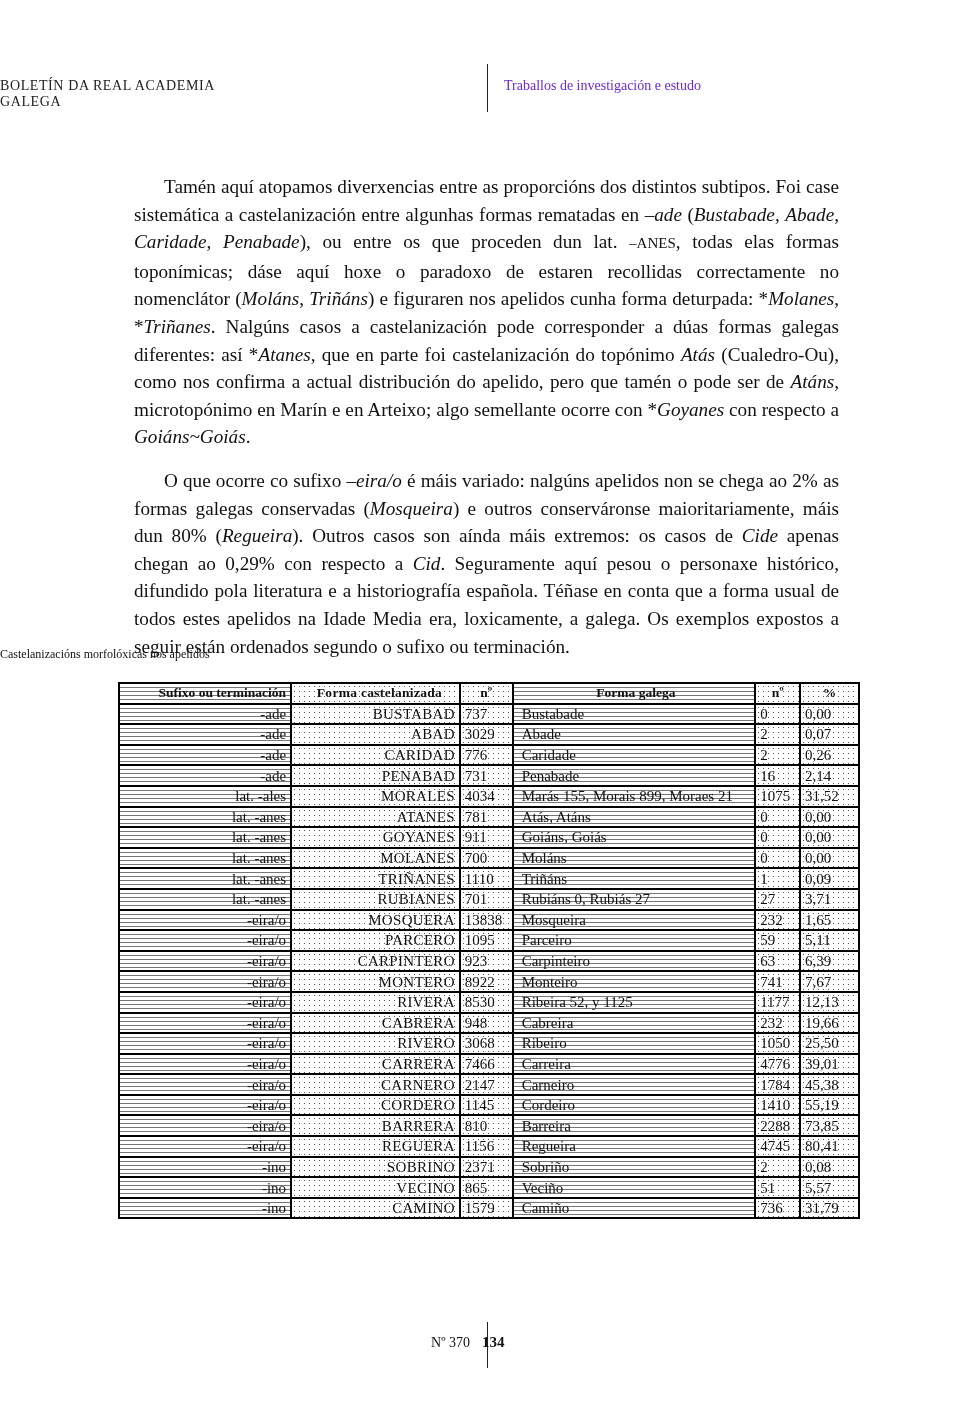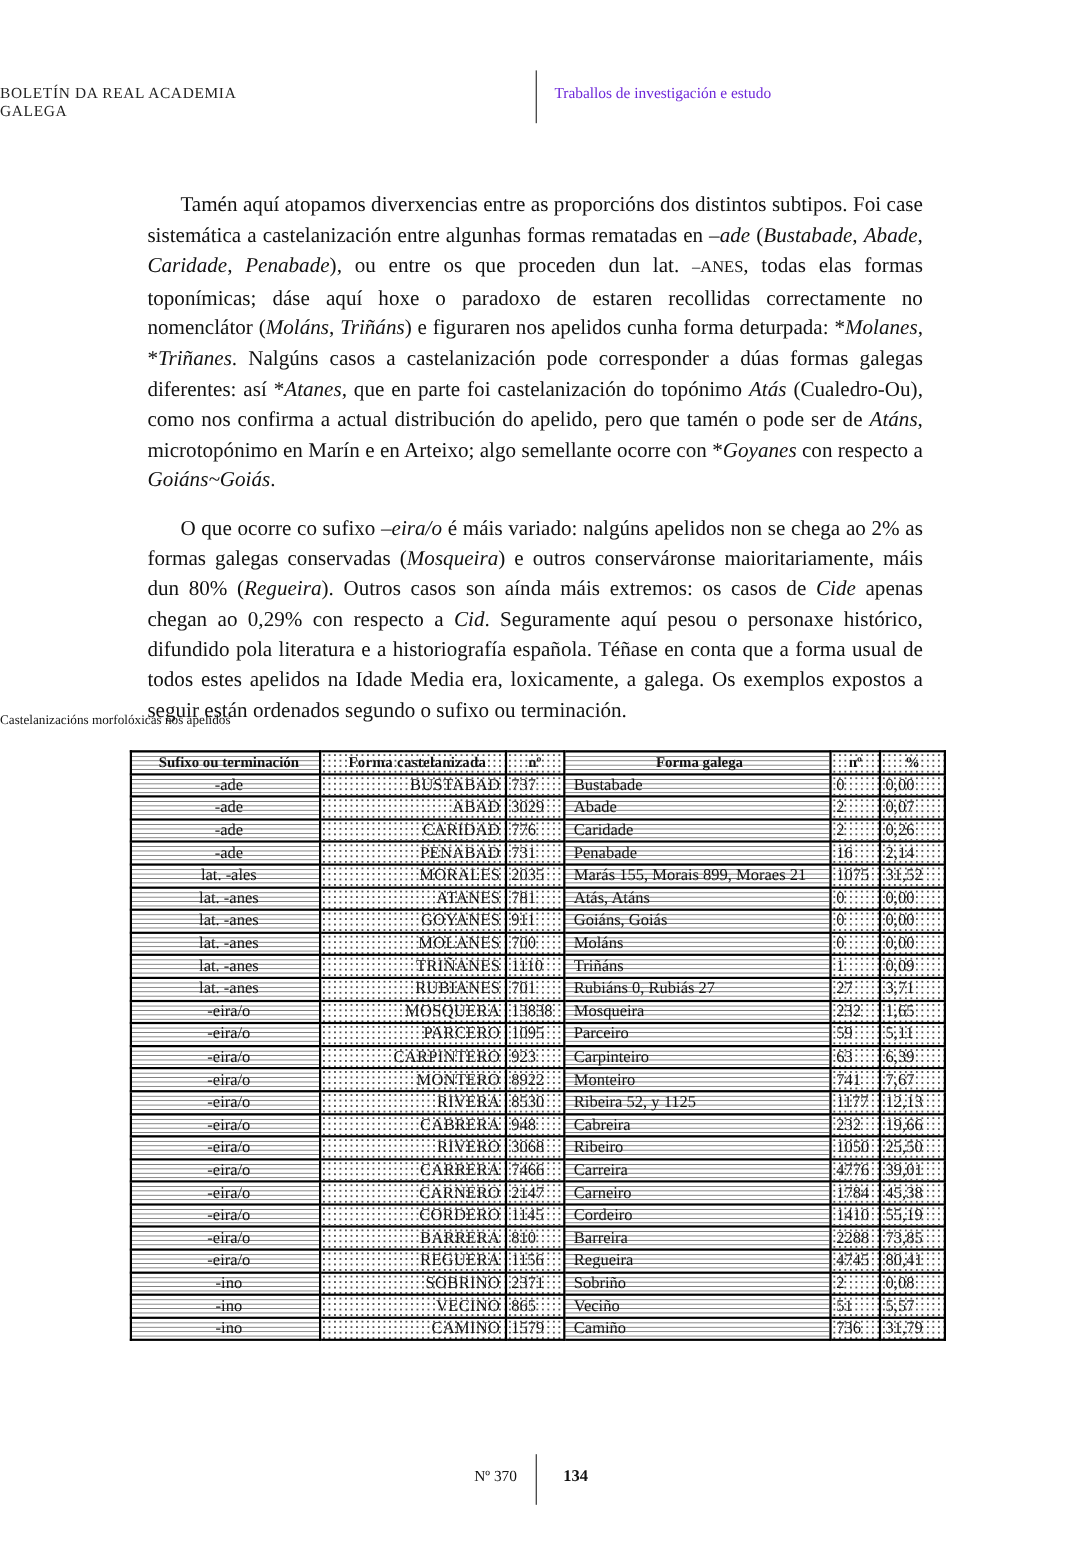--- a/index.html
+++ b/index.html
@@ -18,33 +18,33 @@
 
   .tbl { position: absolute; left: 118px; top: 682px; width: 742px; border-collapse: collapse; border: 2px solid #000; font-size: 15px; }
   .tbl td, .tbl th { border: 2px solid #000; height: 18.6px; padding: 0 4px; white-space: nowrap; overflow: hidden; line-height: 18px; }
   .tbl th { font-weight: bold; font-size: 13.5px; }
   .dash { background-color: #fff;
     background-image: repeating-linear-gradient(to bottom, transparent 0px, transparent 3px, #777 3px, #777 4px);
     background-size: 100% 4px; }
   .dot { background-color: #fff;
     background-image: radial-gradient(#555 0.7px, transparent 0.9px);
     background-size: 5px 5px; }
-  .c1 { width: 162px; text-align: center; padding-left: 10px !important; }
+  .c1 { width: 162px; text-align: right; padding-left: 10px !important; }
   .c2 { width: 156px; text-align: right; padding-left: 12px !important; letter-spacing: 0.3px; }
   .c3 { width: 44px; text-align: left; }
   .c4 { width: 232px; text-align: left; padding-left: 8px !important; margin-left: 32px; }
   .c5 { width: 36px; text-align: left; }
   .c6 { width: 52px; text-align: left; }
   .tbl th.c3, .tbl th.c5, .tbl th.c6, .tbl th.c4 { text-align: center; }
   .tbl th.c2 { text-align: center; }
 
   .folio { position: absolute; top: 1322px; left: 0; width: 975px; height: 46px; }
   .folio-left { position: absolute; right: 505px; top: 13px; font-size: 14px; }
   .folio-divider { position: absolute; left: 487px; top: 0; width: 1px; height: 46px; background: #222; }
-  .folio-right { position: absolute; left: 512px; top: 12px; font-size: 15px; font-weight: bold; }
+  .folio-right { position: absolute; left: 482px; top: 12px; font-size: 15px; font-weight: bold; }
 </style>
 </head>
 <body>
 
 <div class="running-head">
   <span class="rh-left">BOLETÍN DA REAL ACADEMIA GALEGA</span>
   <span class="rh-divider"></span>
   <span class="rh-right">Traballos de investigación e estudo</span>
 </div>
 
@@ -95,21 +95,21 @@
         <td class="c1 dash">-ade</td>
         <td class="c2 dot">PENABAD</td>
         <td class="c3 dot">731</td>
         <td class="c4 dash">Penabade</td>
         <td class="c5 dot">16</td>
         <td class="c6 dot">2,14</td>
       </tr>
       <tr>
         <td class="c1 dash">lat. -ales</td>
         <td class="c2 dot">MORALES</td>
-        <td class="c3 dot">2035</td>
+        <td class="c3 dot">4034</td>
         <td class="c4 dash">Marás 155, Morais 899, Moraes 21</td>
         <td class="c5 dot">1075</td>
         <td class="c6 dot">31,52</td>
       </tr>
       <tr>
         <td class="c1 dash">lat. -anes</td>
         <td class="c2 dot">ATANES</td>
         <td class="c3 dot">781</td>
         <td class="c4 dash">Atás, Atáns</td>
         <td class="c5 dot">0</td>

